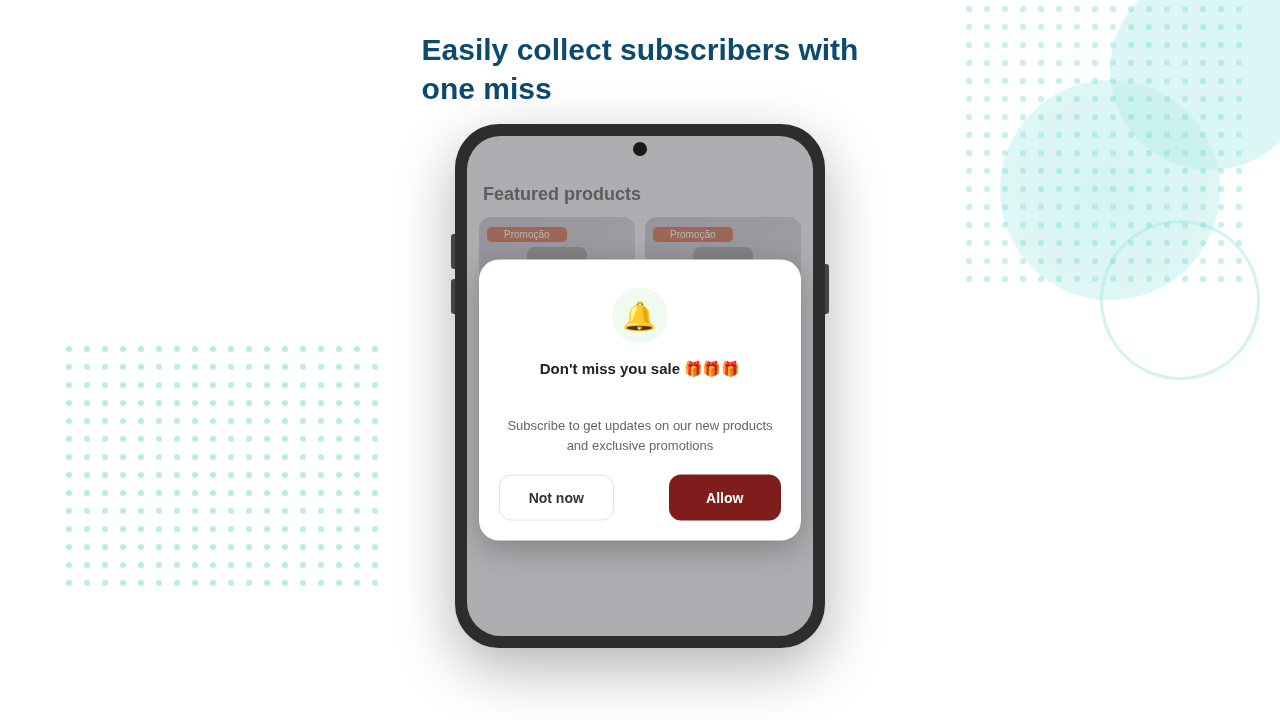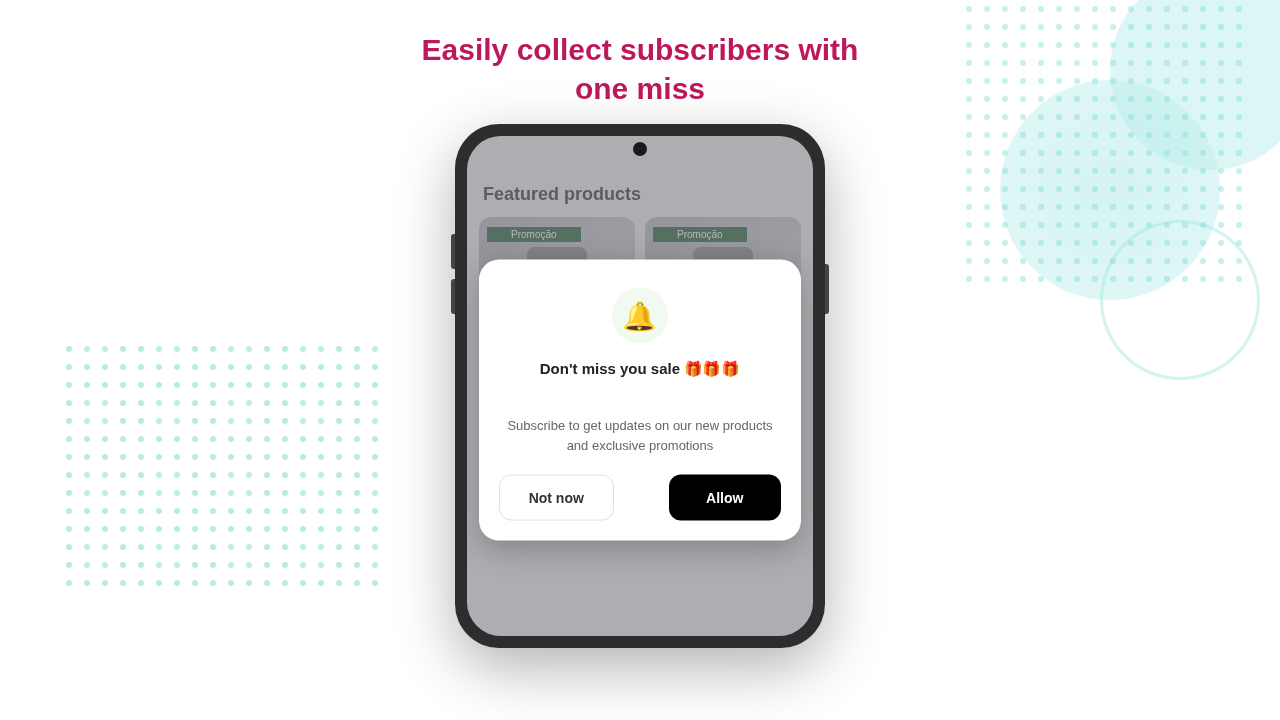--- a/index.html
+++ b/index.html
@@ -40,24 +40,24 @@
       display: flex;
       flex-direction: column;
       align-items: center;
       position: relative;
       z-index: 1;
     }
 
     
     .headline {
       margin-top: 30px;
-      text-align: center;
+      text-align: left;
       font-size: 30px;
       font-weight: 800;
-      color: #be185d;
+      color: #0c4a6e;
       line-height: 1.3;
       z-index: 2;
     }
 
     
     .phone-frame {
       position: relative;
       margin-top: 16px;
       width: 370px;
       height: 524px;
@@ -150,25 +150,25 @@
       border-radius: 12px;
       height: 140px;
       position: relative;
       overflow: hidden;
     }
 
     .promo-badge {
       position: absolute;
       top: 10px;
       left: 8px;
-      background: #14532d;
+      background: #c2410c;
       color: white;
       font-size: 10px;
-      padding: 2px 24px;
-      border-radius: 0;
+      padding: 2px 17px;
+      border-radius: 5px;
       opacity: 0.9;
     }
 
     .product-image-area {
       width: 100%;
       height: 100px;
       background: linear-gradient(135deg, #b0b0bb 0%, #c8c8d0 100%);
       display: flex;
       align-items: center;
       justify-content: center;
@@ -264,21 +264,21 @@
       font-size: 14px;
       font-weight: 600;
       color: #333;
       cursor: pointer;
       text-align: center;
     }
 
     .btn-allow {
       flex: 1;
       padding: 14px 10px;
-      background: #000000;
+      background: #7f1d1d;
       border: none;
       border-radius: 12px;
       font-size: 14px;
       font-weight: 700;
       color: #ffffff;
       cursor: pointer;
       text-align: center;
       margin-left: 39px;
     }
 

